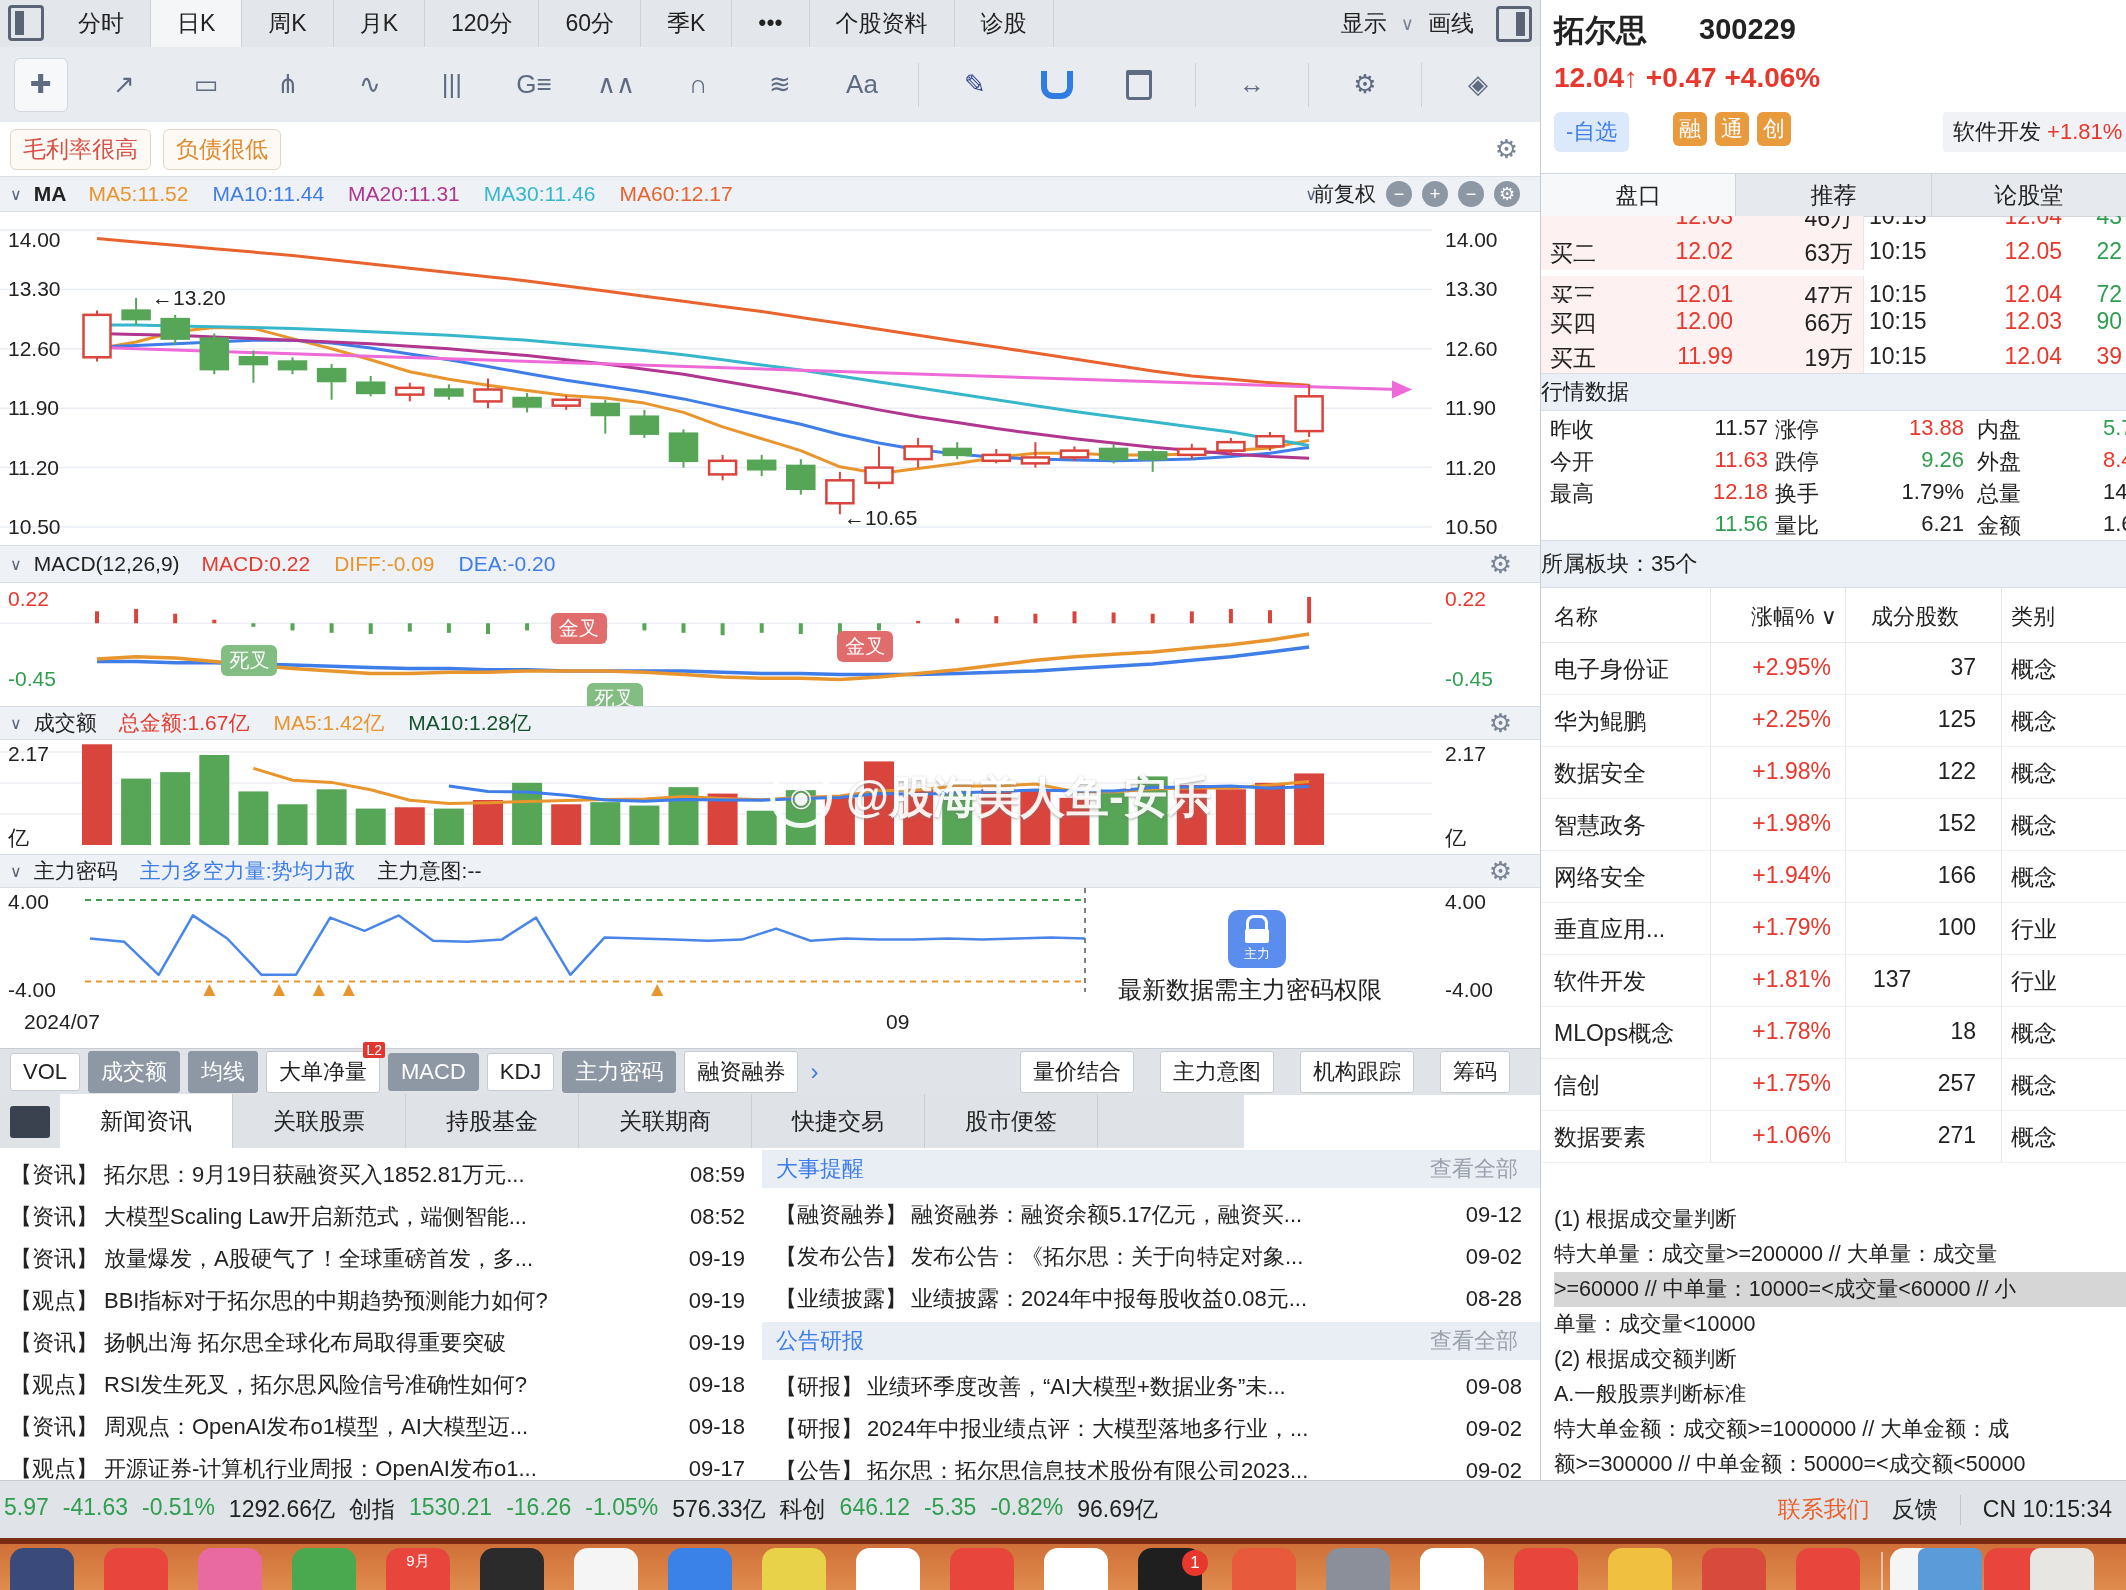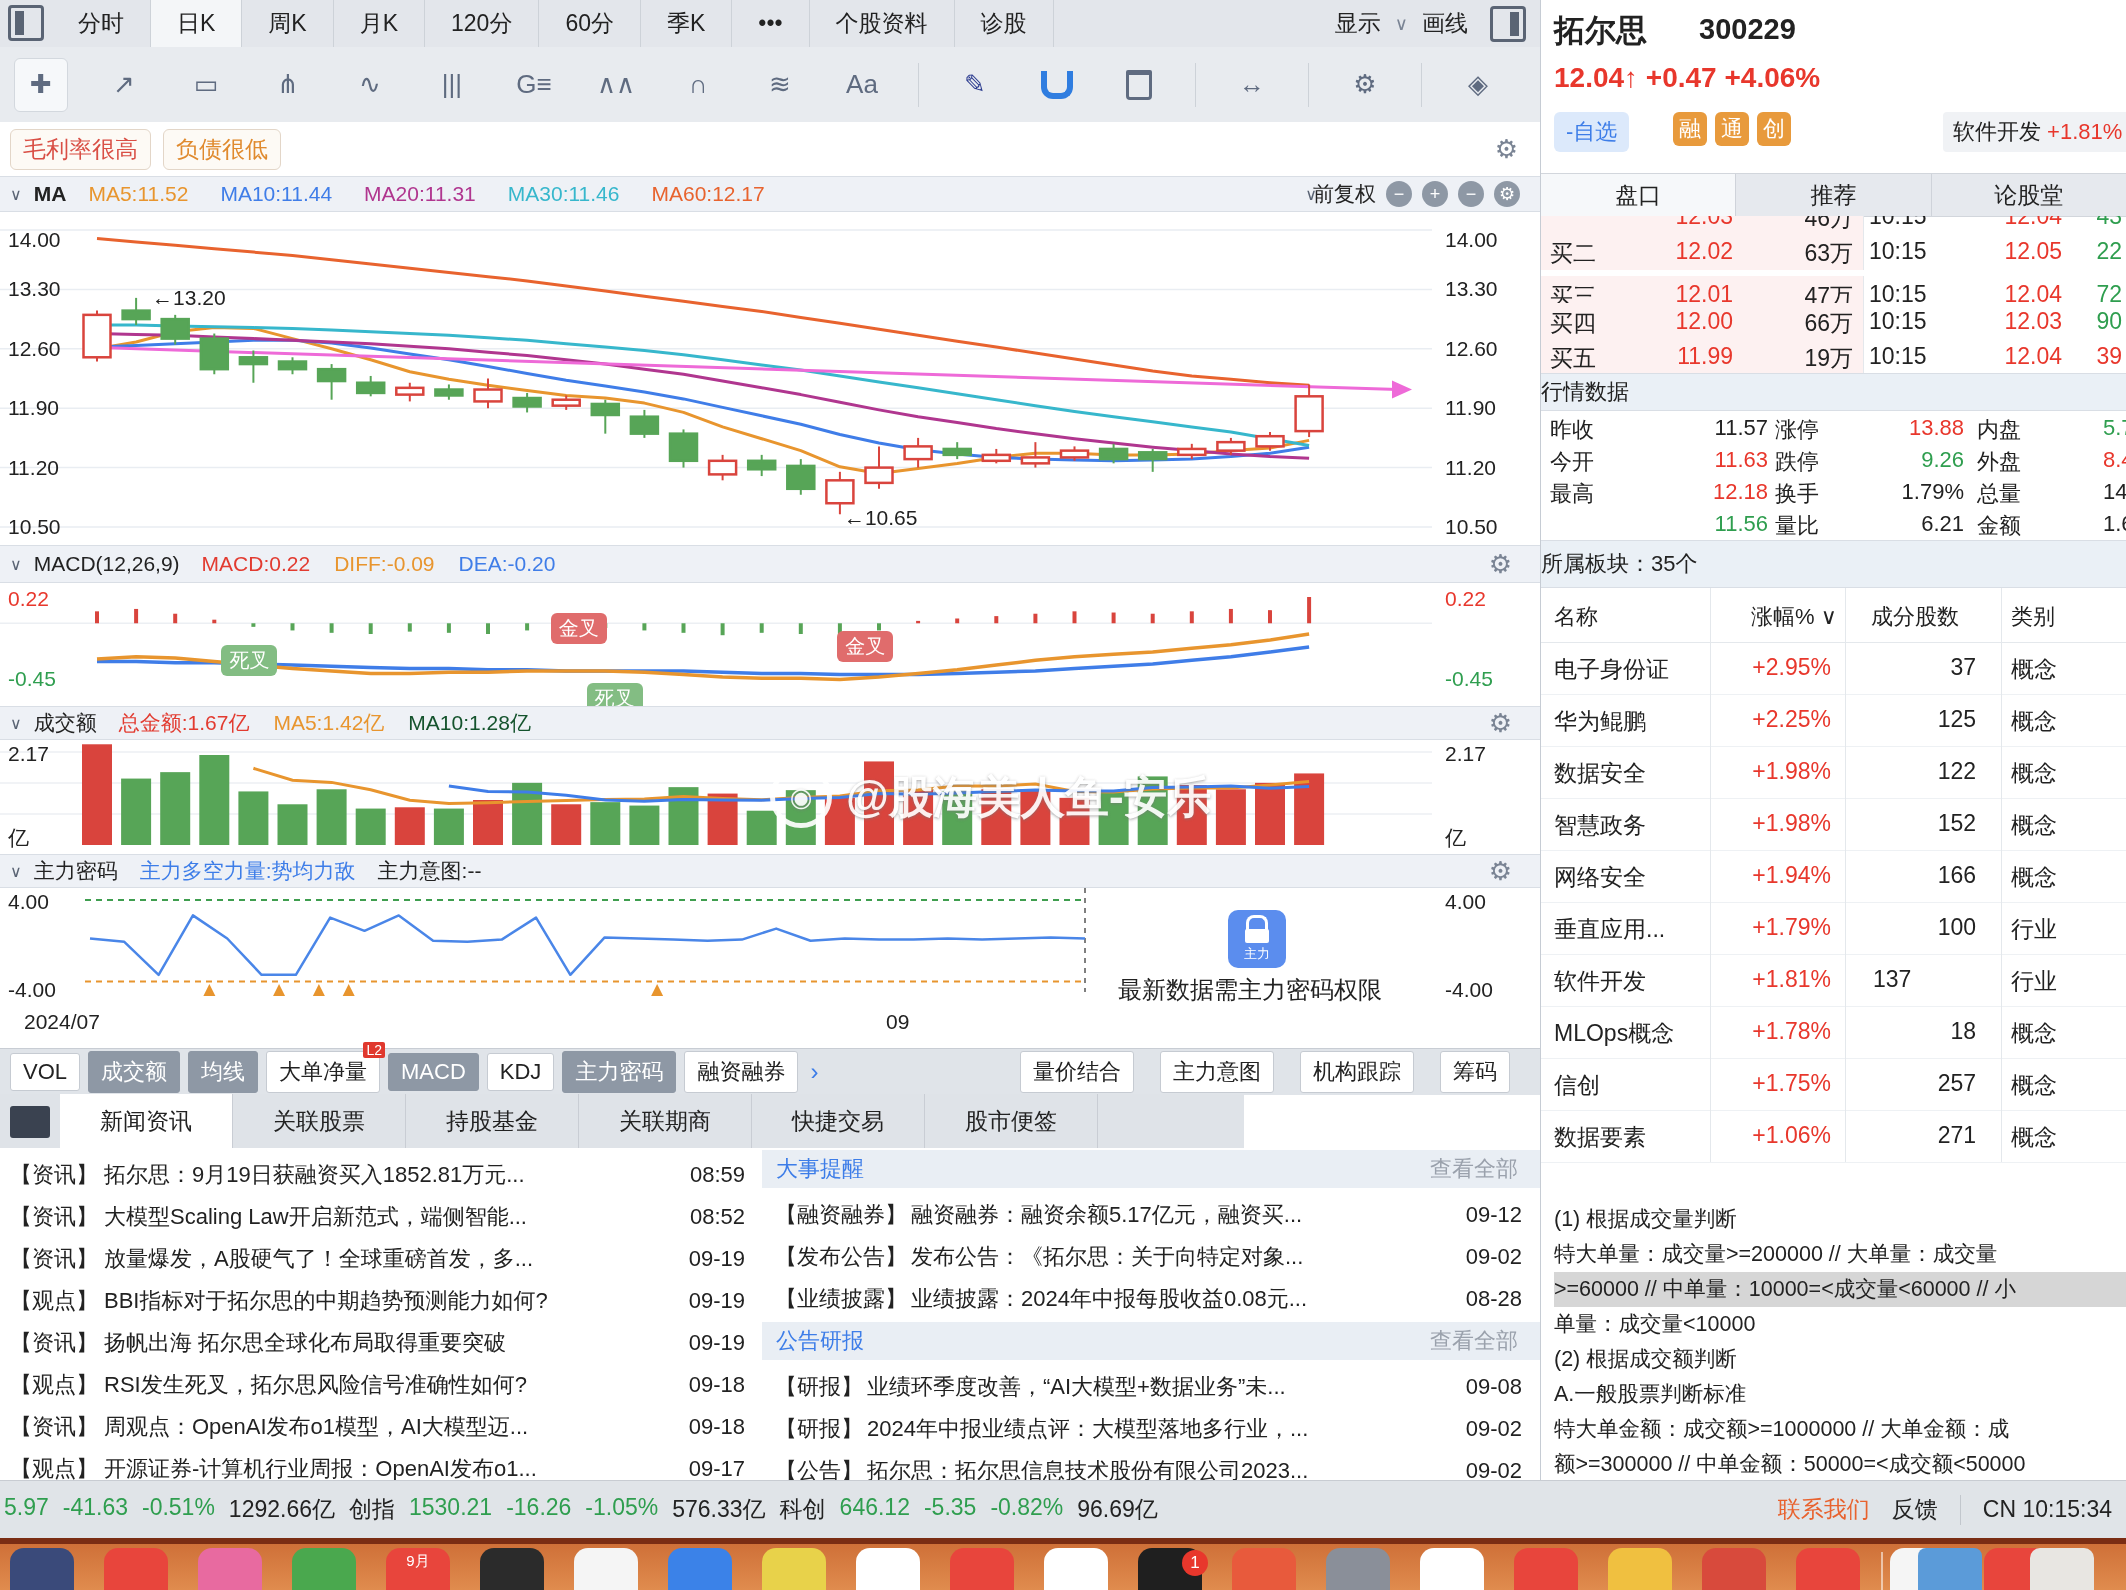--- a/index.html
+++ b/index.html
@@ -4,21 +4,21 @@
 <style>
   html,body{margin:0;padding:0;background:#dfe3e8;font-family:"Liberation Sans","DejaVu Sans",sans-serif;color:#222;}
   #app{position:relative;width:2126px;height:1590px;overflow:hidden;background:#fff;}
   .abs{position:absolute;}
   
   #tabbar{left:0;top:0;width:1540px;height:47px;background:#e3e6eb;border-bottom:1px solid #c8cdd4;display:flex;align-items:stretch;}
   .ttab{padding:0 26px;display:flex;align-items:center;font-size:23px;border-right:1px solid #cdd2d8;cursor:default;}
   .ttab.act{background:#f4f6f8;}
   .toggleico{width:30px;height:30px;border:3px solid #5a6474;border-radius:4px;margin:5px 8px;position:relative;}
   .toggleico i{position:absolute;left:4px;top:3px;bottom:3px;width:9px;background:#5a6474;}
-  #tb-right{margin-left:auto;display:flex;align-items:center;gap:14px;padding-right:6px;font-size:23px;}
+  #tb-right{margin-left:auto;display:flex;align-items:center;gap:14px;padding-right:0;font-size:23px;}
   .chev{color:#7a8494;font-size:18px;}
   
   #drawbar{left:0;top:47px;width:1540px;height:75px;background:#e8ebef;border-bottom:1px solid #c8cdd4;display:flex;align-items:center;gap:30px;padding-left:14px;}
   .dicon{width:52px;height:52px;display:flex;align-items:center;justify-content:center;font-size:26px;color:#5f6b80;border-radius:6px;}
   .dicon.sel{background:#f6f8fa;border:1px solid #d3d8de;}
   .ddiv{width:1px;height:44px;background:#cdd2d8;}
   .magnet{width:20px;height:22px;border:6px solid #2f7de0;border-top:none;border-radius:0 0 12px 12px;}
   .trashico{width:20px;height:22px;border:3px solid #5f6b80;border-top:5px solid #5f6b80;border-radius:2px 2px 4px 4px;}
   
   #tagsrow{left:0;top:122px;width:1540px;height:54px;background:#fff;display:flex;align-items:center;gap:12px;padding-left:10px;}
@@ -160,21 +160,21 @@
 
   <div id="tagsrow" class="abs">
     <span class="gear" style="right:32px;">⚙</span>
   <span class="stag" style="color: rgb(217, 79, 69);">毛利率很高</span>
       <span class="stag" style="color: rgb(224, 138, 46);">负债很低</span>
     </div>
 
   <div id="ma-header" class="abs phead" style="top:176px;height:36px;">
     <span class="cv">∨</span>
     <span style="font-weight:bold;">MA</span>
-    <span id="ma-items" style="display:flex;gap:32px;">
+    <span id="ma-items" style="display:flex;gap:24px;">
         <span style="color: rgb(232, 149, 46);">MA5:11.52</span>
         <span style="color: rgb(63, 125, 232);">MA10:11.44</span>
         <span style="color: rgb(176, 54, 143);">MA20:11.31</span>
         <span style="color: rgb(55, 183, 204);">MA30:11.46</span>
         <span style="color: rgb(232, 99, 46);">MA60:12.17</span>
       </span>
     <span style="margin-left:auto;display:flex;align-items:center;padding-right:20px;">
       <span class="cv">∨</span>
       <span style="margin-left:6px;">前复权</span>
       <span id="zoomctrls"><span class="circbtn">−</span><span class="circbtn">+</span><span class="circbtn">−</span><span class="circbtn">⚙</span></span>

